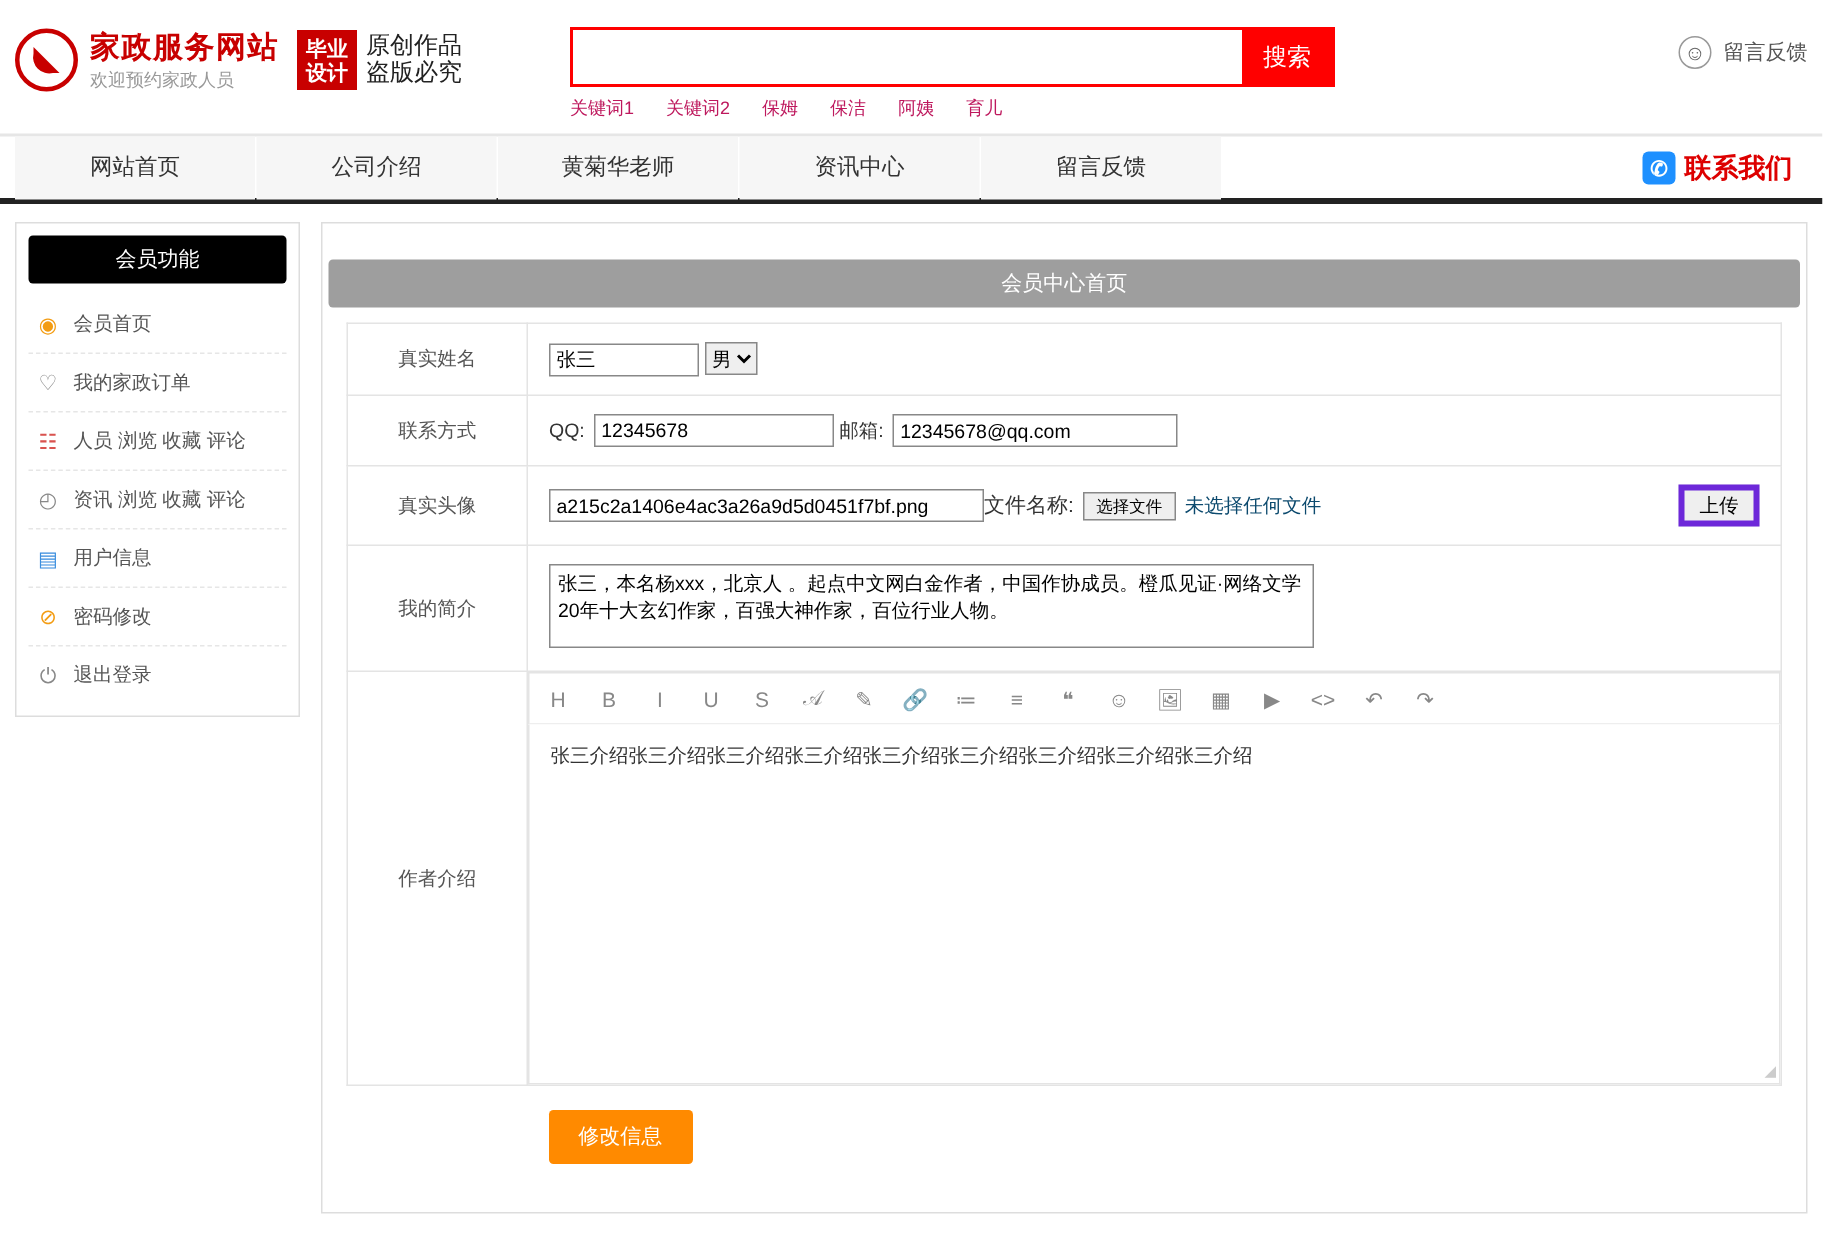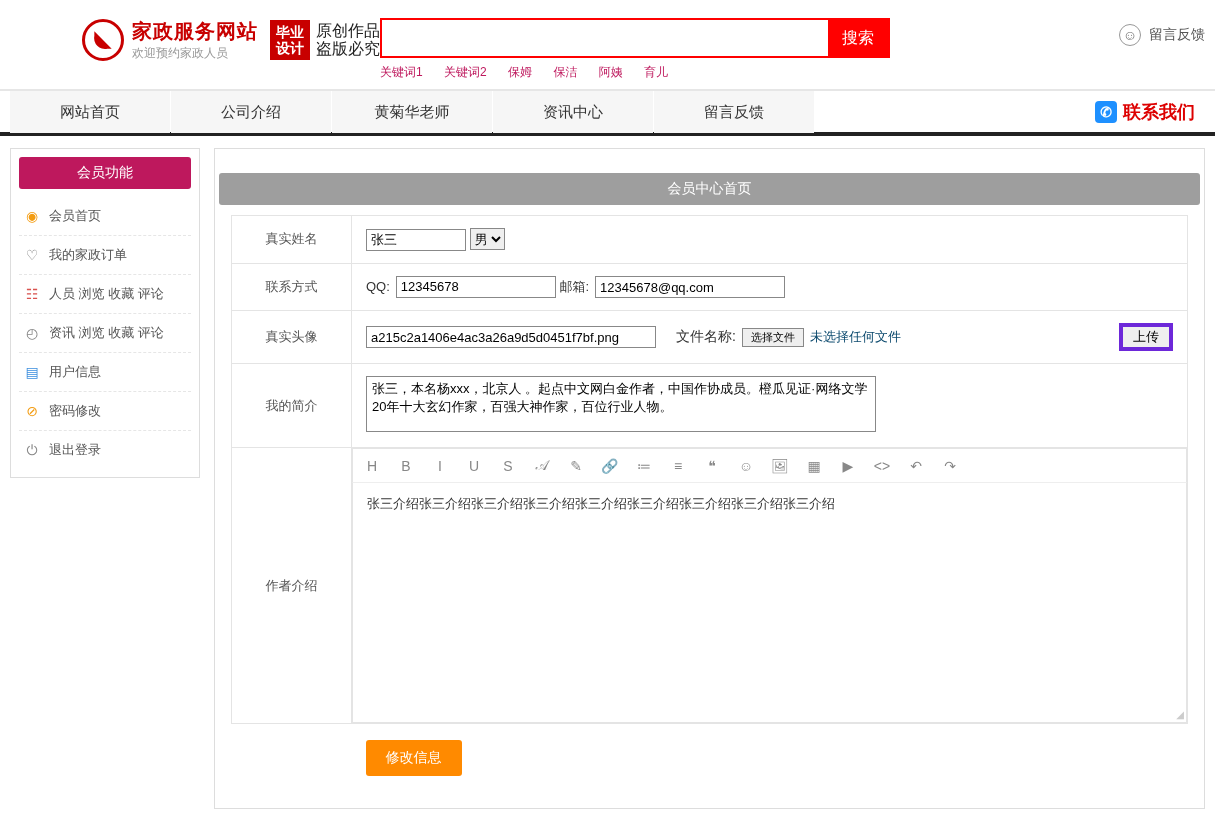--- a/index.html
+++ b/index.html
@@ -1,20 +1,20 @@
 <!DOCTYPE html>
 <html><head>
 <meta charset="utf-8">
 <style>
   * { box-sizing: border-box; margin: 0; padding: 0; }
   body { font-family: "Microsoft YaHei", Arial, sans-serif; font-size: 13px; color: #333; background: #fff; width: 1215px; }
 
   
   .header { display: flex; align-items: flex-start; padding: 18px 10px 8px 10px; border-bottom: 1px solid #e6e6e6; }
-  .logo-block { display: flex; align-items: center; width: 370px; flex-shrink: 0; justify-content: flex-end; }
+  .logo-block { display: flex; align-items: center; width: 370px; flex-shrink: 0; }
   .logo-circle { width: 42px; height: 42px; border-radius: 50%; border: 3px solid #c80000; display:flex; align-items:center; justify-content:center; margin-right:8px; }
   .logo-circle svg { width: 26px; height: 26px; }
   .logo-text .title { font-size: 20px; font-weight: bold; color: #c80000; letter-spacing: 1px; }
   .logo-text .subtitle { font-size: 12px; color: #999; }
   .badge-block { display:flex; align-items: center; margin-left: 12px; }
   .badge-red { background:#c80000; color:#fff; padding:4px 6px; font-size:14px; text-align:center; line-height:16px; font-weight:bold; }
   .badge-txt { margin-left:6px; font-family: "KaiTi","STKaiti",serif; font-size:16px; line-height:18px; color:#222; }
   .search-block { flex: 1; }
   .search-bar { display:flex; border:2px solid #ff0000; height:40px; width:510px; }
   .search-input { flex:1; border:none; outline:none; padding: 0 10px; font-size:14px; }
@@ -29,37 +29,37 @@
   .nav-row { display:flex; align-items:center; border-top:1px solid #e6e6e6; padding: 0 10px; height:42px; }
   .nav-tabs { display:flex; flex:1; }
   .nav-tab { width:160px; text-align:center; line-height:42px; font-size:15px; color:#333; cursor:pointer; background:#f6f6f6; margin-right:1px; }
   .contact-us { display:flex; align-items:center; font-size:18px; font-weight:bold; color:#d00; margin-left:auto; padding-right:10px; }
   .contact-us .call-ic { width:22px;height:22px; background:#1e90ff; border-radius:4px; display:flex;align-items:center;justify-content:center; color:#fff; margin-right:6px; font-size:14px;}
   .divider { height:4px; background:#222; }
 
   
   .body-wrap { display:flex; padding:12px 10px 20px 10px; gap:14px; align-items: flex-start; }
   .sidebar { width:190px; border:1px solid #ddd; padding:8px; }
-  .sb-title { background:#be185d; color:#fff; text-align:center; font-size:14px; padding:7px 0; border-radius:3px; margin-bottom:8px; }
+  .sb-title { background:#000000; color:#fff; text-align:center; font-size:14px; padding:7px 0; border-radius:3px; margin-bottom:8px; }
   .sb-item { display:flex; align-items:center; padding:10px 4px; border-bottom:1px dashed #e6e6e6; cursor:pointer; color:#555; font-size:13px; }
   .sb-item:last-child { border-bottom:none; }
   .sb-item .ic { width:18px; display:flex; align-items:center; justify-content:center; margin-right:8px; font-size:14px; }
   .ic-orange { color:#f39c12; } .ic-gray { color:#888; } .ic-red{color:#d9534f;} .ic-blue{color:#3b8ede;}
 
   .main { flex:1; border:1px solid #ddd; padding:4px; }
   .panel-title { background:#9e9e9e; color:#fff; text-align:center; font-size:14px; padding:7px 0; border-radius:3px; margin-bottom:10px;margin-top:20px; }
   .form-area { padding:0 12px 16px 12px; }
   table.form-tbl { width:100%; border-collapse: collapse; }
   table.form-tbl > tbody > tr > td { border:1px solid #e4e4e4; padding:12px 14px; vertical-align:middle; }
   table.form-tbl > tbody > tr > td.label { width:120px; text-align:center; color:#555; background:#fff; }
   input[type=text].sm { border:1px solid #888; padding:2px 4px; font-size:13px; height:22px; }
   select.sm { border:1px solid #888; font-size:13px; height:22px; }
   .inline { display:inline-flex; align-items:center; gap:6px; }
   textarea.bio { width:510px; height:56px; border:1px solid #888; padding:3px 5px; font-size:13px; font-family:inherit; resize:none; }
-  .file-row { display:flex; align-items:center; gap:20px; }
+  .file-row { display:flex; align-items:center; }
   input.avatar-path { width:290px; }
   .file-label { font-size:14px; }
   .file-btn { border:1px solid #888; background:#efefef; padding:1px 8px; font-size:11px; cursor:pointer; }
   .file-status { color:#0c4a6e; font-size:13px; }
   .upload-btn { border:4px solid #6d28d9; background:#efefef; padding:1px 10px; font-size:13px; margin-left:auto; cursor:pointer; }
 
   
   .editor-wrap { }
   .editor-toolbar { border:1px solid #e4e4e4; border-bottom:1px solid #eee; padding:8px 10px; display:flex; gap:16px; align-items:center; color:#999; background:#fff; }
   .editor-toolbar .tb-btn { cursor:pointer; font-size:14px; width:18px; text-align:center; color:#888; }

